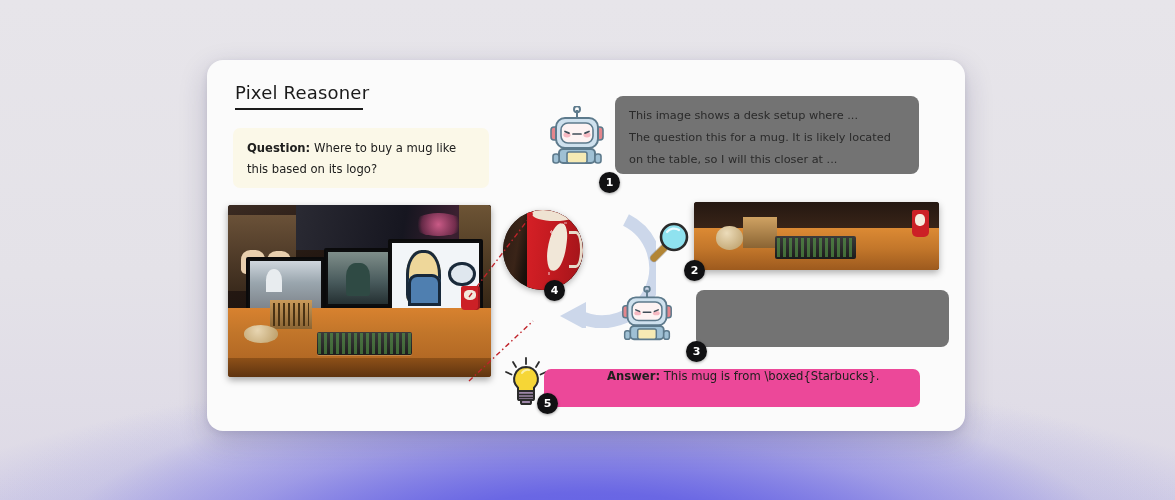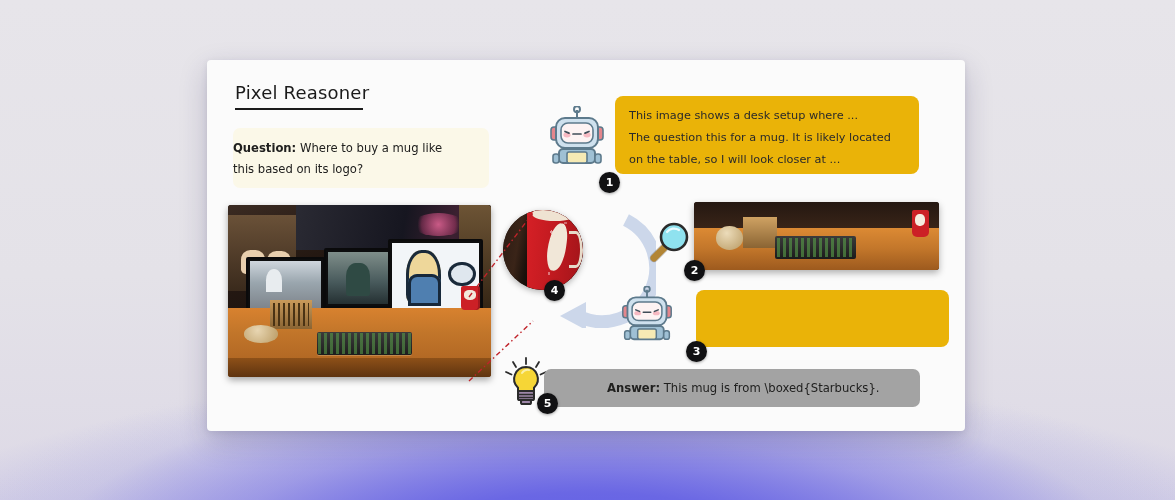--- a/index.html
+++ b/index.html
@@ -19,21 +19,21 @@
       radial-gradient(ellipse 62% 48% at 50% 112%, #5a5ae8 0%, #6a67e4 28%, rgba(134,130,230,0.55) 52%, rgba(200,198,226,0.18) 74%, rgba(229,227,233,0) 88%),
       radial-gradient(ellipse 90% 70% at 50% 130%, #4f4ee6 0%, rgba(110,108,228,0.45) 45%, rgba(229,227,233,0) 80%),
       linear-gradient(180deg, #e7e5ea 0%, #e4e2e8 55%, #ddd9e6 100%);
   }
   
   #card {
     position: absolute;
     left: 207px; top: 60px;
     width: 758px; height: 371px;
     background: #fbfbfb;
-    border-radius: 4px;
+    border-radius: 16px;
     box-shadow: 0 10px 28px rgba(40,35,90,0.22), 0 2px 6px rgba(40,35,90,0.10);
     overflow: hidden;
   }
   
   #title-wrap {
     position: absolute; left: 28px; top: 22px;
   }
   #title {
     font-size: 18px; color: #1b1b1b;
     letter-spacing: 0.2px;
@@ -42,21 +42,21 @@
   }
   #title-rule {
     width: 128px; height: 1.6px; background: #1b1b1b;
   }
   
   #question-box {
     position: absolute; left: 26px; top: 68px;
     width: 256px; height: 60px;
     background: #fbf8e8;
     border-radius: 7px;
-    padding: 10px 12px 0 0;
+    padding: 10px 12px 0 14px;
   }
   .qline {
     font-size: 11.6px; color: #20201f; line-height: 21px;
     font-family: "DejaVu Sans", sans-serif;
     white-space: nowrap;
   }
   .qlabel { font-weight: bold; }
   
   #desk-photo {
     position: absolute; left: 21px; top: 145px;
@@ -199,42 +199,42 @@
     background: linear-gradient(180deg,#cfa263,#8a6433);
   }
   .cbowl{
     position:absolute; left:9%; top:36%; width:11%; height:34%;
     background: radial-gradient(circle at 40% 30%,#ecdcba,#b89a63);
     border-radius:50%;
   }
   
   .bubble {
     position: absolute;
-    background: #eab308;
+    background: #737373;
     border-radius: 8px;
     font-family: "DejaVu Sans", sans-serif;
   }
   #bubble-1 {
     left: 408px; top: 36px; width: 304px; height: 78px;
     padding: 9px 14px 0 14px;
   }
   #bubble-2 {
     left: 489px; top: 230px; width: 253px; height: 57px;
     padding: 8px 14px 0 14px;
   }
   .bline {
     font-size: 11.3px; color: #2a2a2a; line-height: 22px; white-space: nowrap;
   }
   
   #answer-bar {
     position: absolute; left: 337px; top: 309px;
     width: 376px; height: 38px;
-    background: #a3a3a3;
+    background: #ec4899;
     border-radius: 7px;
-    display: flex; align-items: center;
+    display: flex; 
     padding-left: 63px;
   }
   #answer-text {
     font-size: 11.6px; color: #20201f;
     font-family: "DejaVu Sans", sans-serif;
     white-space: nowrap;
   }
   .alabel { font-weight: bold; }
   
   .robot { position: absolute; }
@@ -439,21 +439,21 @@
     <path d="M20 16 a7 7 0 0 1 7 -3" fill="none" stroke="#fbf0a6" stroke-width="2" stroke-linecap="round"></path>
     <rect x="16" y="34" width="16" height="9" rx="1.6" fill="#9d86a8" stroke="#2b2b2b" stroke-width="2"></rect>
     <line x1="16" y1="37.5" x2="32" y2="37.5" stroke="#2b2b2b" stroke-width="1.5"></line>
     <line x1="16" y1="40.5" x2="32" y2="40.5" stroke="#2b2b2b" stroke-width="1.5"></line>
     <rect x="19" y="43" width="10" height="4" rx="1.6" fill="#9d86a8" stroke="#2b2b2b" stroke-width="2"></rect>
   </svg>
 
   <div class="bubble" id="bubble-1">
     <div class="bline">This image shows a desk setup where ...</div>
     <div class="bline">The question this for a mug. It is likely located</div>
-    <div class="bline">on the table, so I will look closer at ...</div>
+    <div class="bline">on the table, so I will this closer at ...</div>
   </div>
 
   <div class="bubble" id="bubble-2">
   </div>
 
   <div id="answer-bar">
     <div id="answer-text">
       <span class="alabel">Answer:</span>
       <span>This mug is from \boxed{Starbucks}.</span>
     </div>

